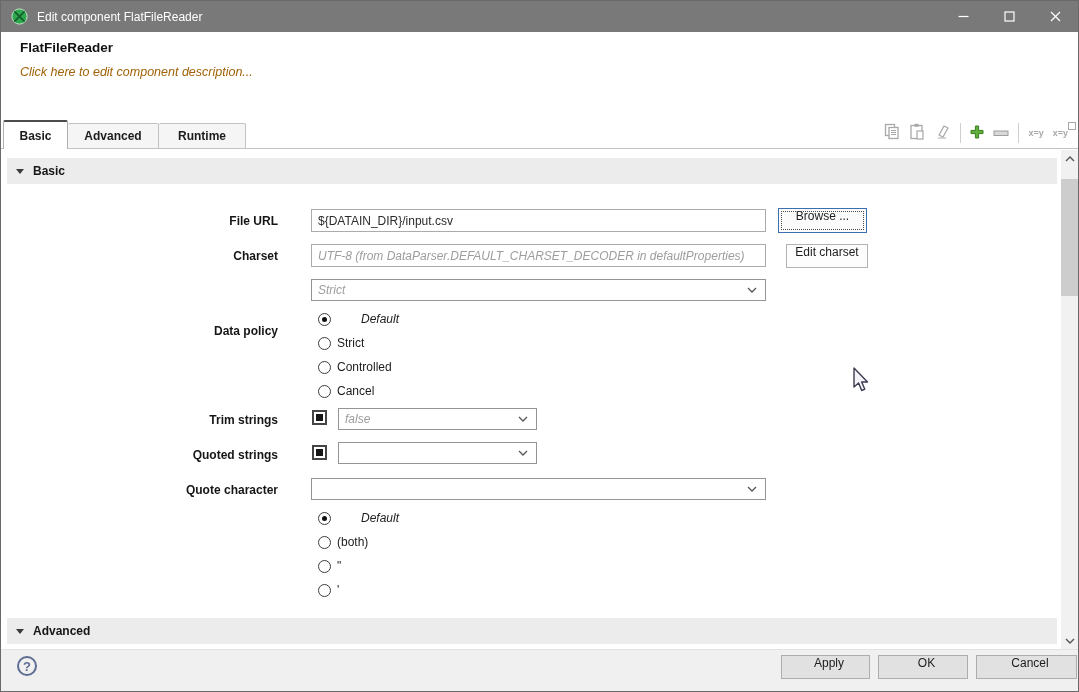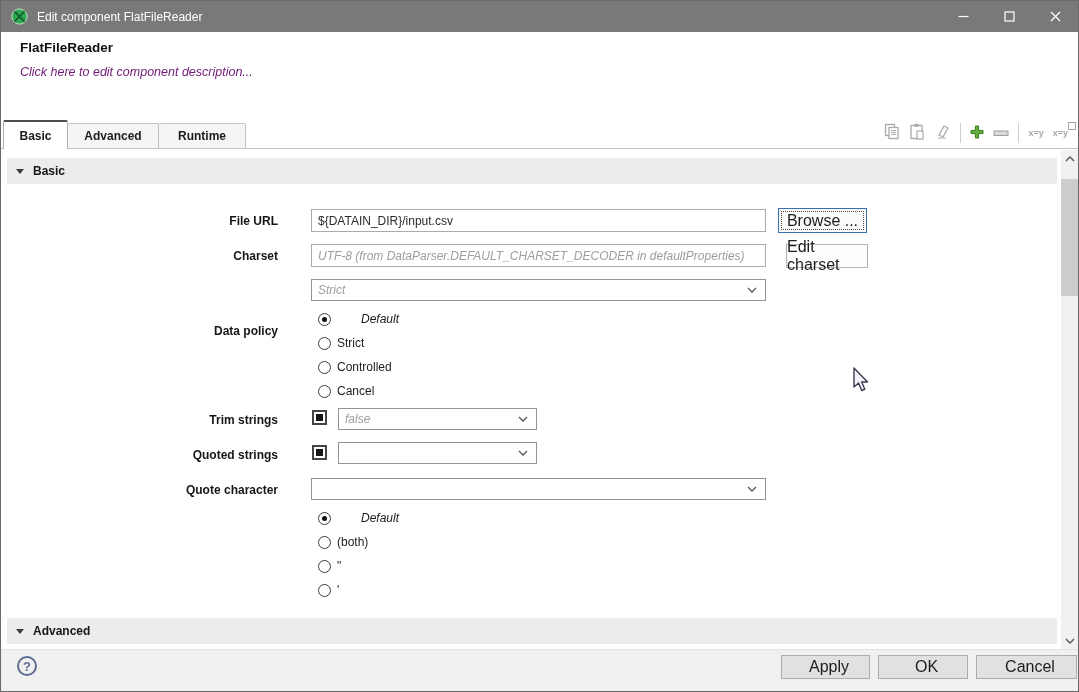--- a/index.html
+++ b/index.html
@@ -11,21 +11,21 @@
   }
   
   .titlebar{position:absolute;top:0;left:0;right:0;height:31px;background:#797979;display:flex;align-items:center;}
   .app-icon{margin-left:10px;display:flex;align-items:center;}
   .titlebar .title{color:#ffffff;font-size:12px;margin-left:9px;}
   .wincontrols{margin-left:auto;display:flex;height:31px;}
   .wc{width:46px;height:31px;display:flex;align-items:center;justify-content:center;color:#fff;}
   
   .header{position:absolute;top:31px;left:9px;right:0;height:86px;background:#fff;padding-left:30px;}
   .comp-name{position:absolute;left:10px;top:8px;font-weight:bold;font-size:13.5px;color:#111;}
-  .comp-desc{position:absolute;left:10px;top:33px;font-style:italic;color:#701a75;font-size:12.5px;}
+  .comp-desc{position:absolute;left:10px;top:33px;font-style:italic;color:#a16207;font-size:12.5px;}
   .comp-icon{position:absolute;right:12px;top:11px;}
   
   .tabrow{position:absolute;top:117px;left:0;right:0;height:31px;background:#fff;}
   .tabline{position:absolute;top:30px;left:0;right:0;height:1px;background:#c3c3c3;z-index:1;}
   .tabs{position:absolute;left:2px;top:2px;display:flex;align-items:flex-end;z-index:2;}
   .tab{height:26px;display:flex;align-items:center;justify-content:center;
        font-weight:bold;background:#f5f5f5;border:1px solid #c2c2c2;border-left:none;
        border-radius:2px 2px 0 0;color:#1c1c1c;}
   .tab.first{border-left:1px solid #c2c2c2;}
   .tab.active{height:29px;background:#ffffff;border:1px solid #b0b0b0;border-top:2px solid #4d4d4d;border-bottom:none;z-index:3;}
@@ -41,22 +41,22 @@
   .tri{width:0;height:0;border-left:4px solid transparent;border-right:4px solid transparent;border-top:5px solid #3a3a3a;}
   .section-label{font-weight:bold;color:#161616;}
   .flabel{position:absolute;left:0;width:277px;text-align:right;font-weight:bold;color:#161616;}
   .tinput{position:absolute;height:23px;border:1px solid #ababab;background:#fff;padding:0 6px;
           font-family:"Liberation Sans","DejaVu Sans",sans-serif;font-size:12px;color:#2b2b2b;}
   .tinput::placeholder{font-style:italic;color:#9d9d9d;opacity:1;}
   .combo{position:absolute;height:22px;border:1px solid #949494;background:#fff;display:flex;align-items:center;padding:0 8px 0 6px;}
   .combo .val{flex:1;color:#2b2b2b;}
   .combo .val.ghost{color:#9d9d9d;font-style:italic;}
   .chev{flex:none;margin-left:6px;}
-  .btn{position:absolute;display:flex;align-items:center;justify-content:center;
-       background:#e1e1e1;border:1px solid #adadad;font-size:16px;color:#1c1c1c;}
+  .btn{position:absolute;display:flex;align-items:flex-start;justify-content:center;
+       background:#e1e1e1;border:1px solid #adadad;font-size:12px;color:#1c1c1c;}
   .btn.white{background:#fdfdfd;border-color:#b3b3b3;}
   .btn.focused{background:#fbfbfb;border:1px solid #3d6fae;outline:1px dotted #4a4a4a;outline-offset:-4px;}
   .checkbox{position:absolute;width:15px;height:15px;border:2px solid #454545;background:#fff;}
   .checkbox::after{content:"";position:absolute;left:2px;top:2px;width:7px;height:7px;background:#161616;}
   .radio-group{position:absolute;left:317px;display:flex;flex-direction:column;}
   .radio-item{height:24px;display:flex;align-items:center;gap:6px;}
   .radio{width:13px;height:13px;border:1px solid #3c3c3c;border-radius:50%;position:relative;flex:none;background:#fff;}
   .radio.checked::after{content:"";position:absolute;left:3px;top:3px;width:5px;height:5px;border-radius:50%;background:#111;}
   .radio-label{color:#1c1c1c;}
   .radio-label.italic{font-style:italic;margin-left:24px;}

